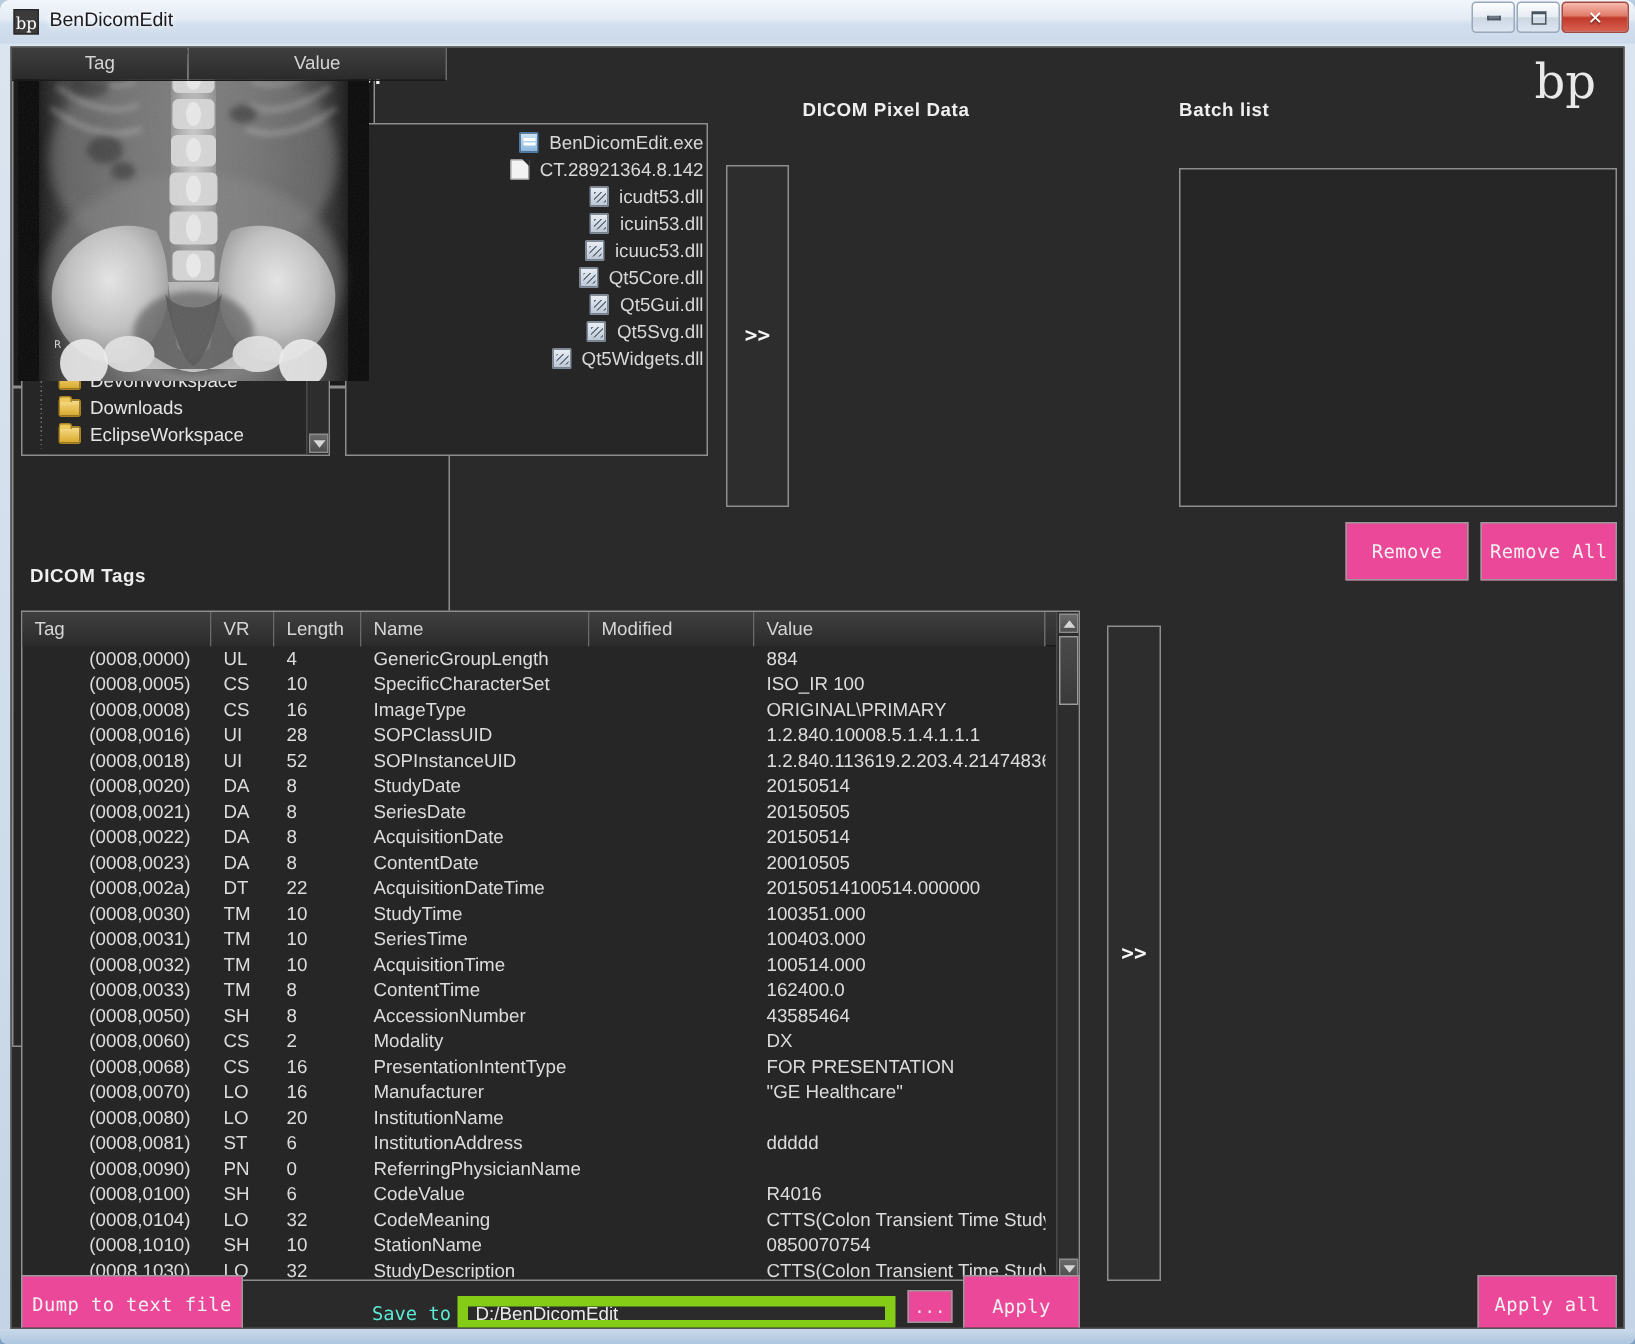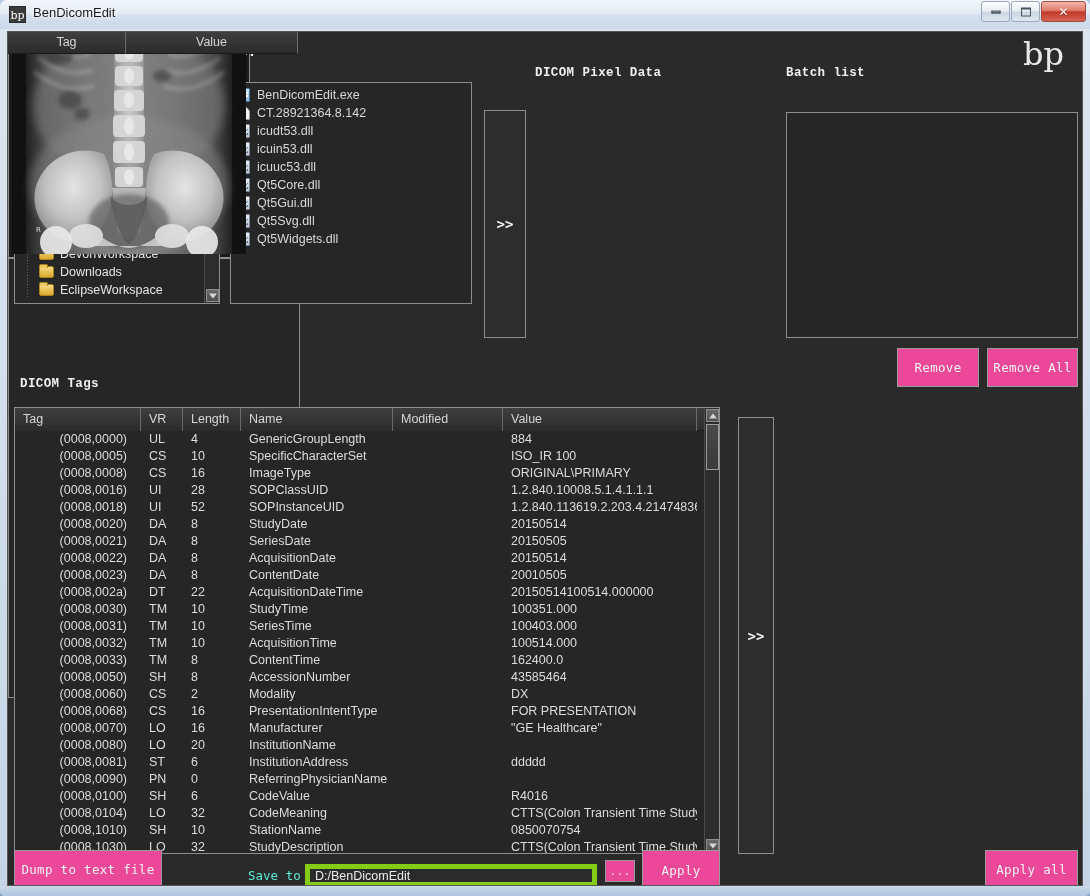--- a/index.html
+++ b/index.html
@@ -77,21 +77,21 @@
     font-size: 15px; font-weight: bold; color: #f0f0f0;
     letter-spacing: .5px;
   }
   .bp-logo {
     position: absolute; right: 18px; top: 6px;
     font-family: "DejaVu Serif", serif;
     font-size: 32px; color: #e9e9e9; line-height: 1;
   }
   .sec-label {
     position: absolute;
-    font-family: Liberation Mono, monospace;
+    font-family: Liberation Sans, sans-serif;
     font-size: 12.5px; font-weight: bold; color: #efefef;
     letter-spacing: .4px;
   }
 
   
   .box {
     position: absolute;
     background: #262626;
     border: 1px solid #8e8e8e;
   }
@@ -150,21 +150,21 @@
   .vsb .arrow.up i{border-bottom:5px solid #d6d6d6;}
   .vsb .arrow.down i{border-top:5px solid #d6d6d6;}
   .vsb .thumb {
     position:absolute; left:1px; width:13px;
     background: linear-gradient(180deg,#4a4a4a 0%, #3a3a3a 100%);
     border:1px solid #9b9b9b;
   }
 
   
   #filelist { left: 222px; top: 50px; width: 242px; height: 222px; }
-  .flist { position:absolute; left:0; top:0; right:0; bottom:0; padding: 3px 2px; overflow:hidden;}
+  .flist { position:absolute; left:0; top:0; right:0; bottom:0; padding: 3px 2px; overflow:hidden;text-align:right;}
   .frow {
     height: 18px; line-height: 18px; font-size: 12.5px; color: #d8d8d8;
     font-family: "Liberation Sans", sans-serif; padding-left: 4px; white-space: nowrap;
   }
   .frow.sel {
     background: linear-gradient(180deg,#c4d4e6 0%, #a9bed6 100%);
     color: #3b4553;
     border-top:1px solid #dbe6f2; border-bottom:1px solid #8fa5bf;
   }
   .fic { display:inline-block; width:13px; height:14px; vertical-align:-3px; margin-right:7px; position:relative;}
@@ -250,21 +250,21 @@
     border-right:1px solid #6b6b6b; border-bottom:1px solid #1a1a1a;
   }
 
   
   .save-label {
     position:absolute; left: 240px; top: 836px;
     font-family:"DejaVu Sans Mono", monospace; font-size:12.5px; color:#5eead4;
   }
   #save-input {
     position:absolute; left: 297px; top: 832px; width: 292px; height: 23px;
-    background: #2b2b2b; border: 5px solid #84cc16; color: #eaeaea;
+    background: #2b2b2b; border: 7px solid #84cc16; color: #eaeaea;
     font-family: "Liberation Sans", sans-serif; font-size: 12.5px;
     padding-left: 5px; outline: none;
   }
 
   
   .bottom-edge {
     position:absolute; left: 0; bottom: 0; width: 1090px; height: 10px;
     background: linear-gradient(180deg,#c9d9ea 0%, #aec6de 100%);
     border-radius: 0 0 6px 6px;
   }

